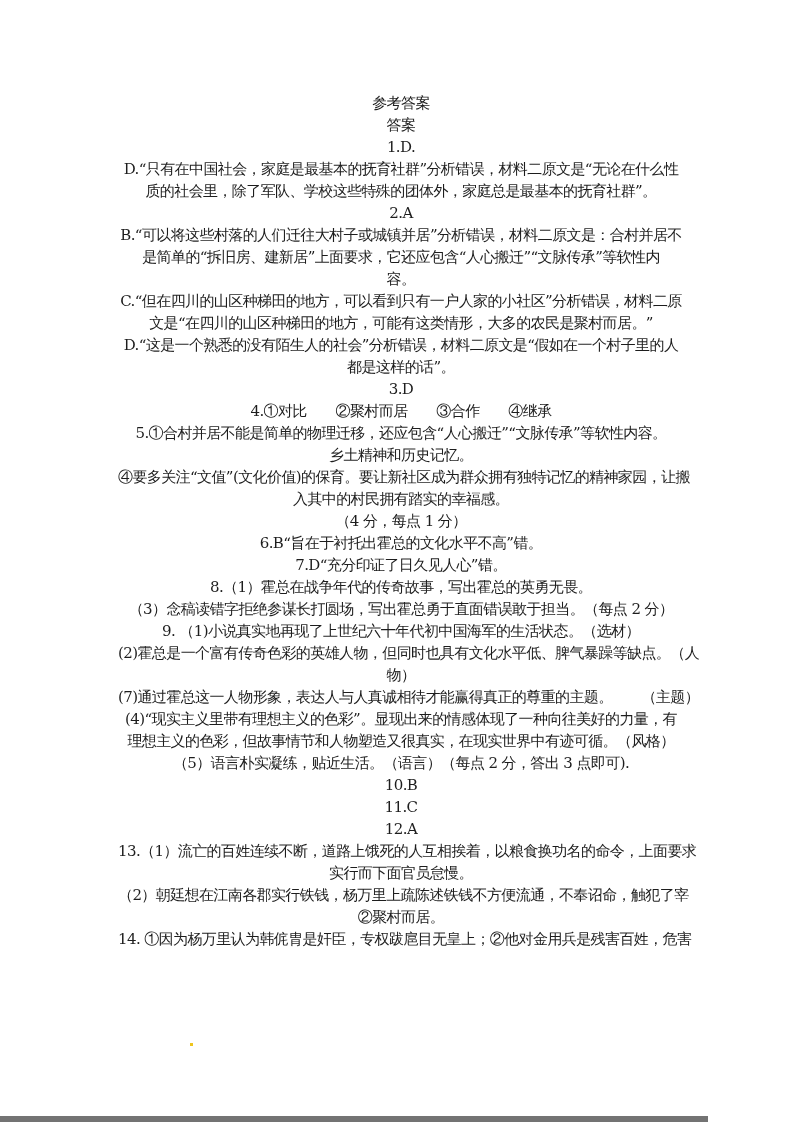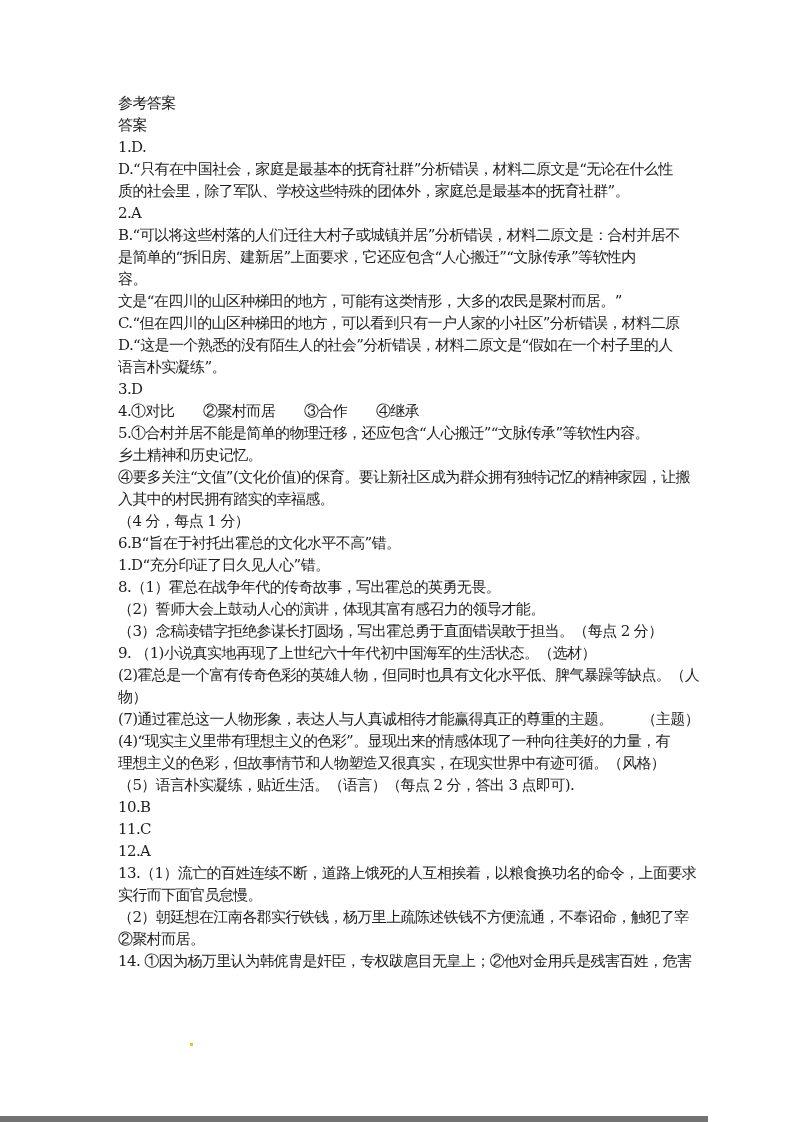--- a/index.html
+++ b/index.html
@@ -7,20 +7,21 @@
     padding: 0;
     background: #ffffff;
   }
   .page {
     position: relative;
     width: 708px;
     height: 1122px;
     background: #ffffff;
     overflow: hidden;
     font-family: "DejaVu Serif", "Liberation Serif", serif;
+    text-align: center;
   }
   .content {
     position: absolute;
     left: 118px;
     top: 92px;
     width: 566px;
     color: #1d1d1d;
     font-size: 15px;
     line-height: 22px;
   }
@@ -53,35 +54,34 @@
   <div class="content" style="color: rgb(29, 29, 29);">
       <div class="line">参考答案</div>
       <div class="line">答案</div>
       <div class="line">1.D.</div>
       <div class="line">D.“只有在中国社会，家庭是最基本的抚育社群”分析错误，材料二原文是“无论在什么性</div>
       <div class="line">质的社会里，除了军队、学校这些特殊的团体外，家庭总是最基本的抚育社群”。</div>
       <div class="line">2.A</div>
       <div class="line">B.“可以将这些村落的人们迁往大村子或城镇并居”分析错误，材料二原文是：合村并居不</div>
       <div class="line">是简单的“拆旧房、建新居”上面要求，它还应包含“人心搬迁”“文脉传承”等软性内</div>
       <div class="line">容。</div>
+      <div class="line">C.“但在四川的山区种梯田的地方，可以看到只有一户人家的小社区”分析错误，材料二原</div>
       <div class="line">文是“在四川的山区种梯田的地方，可能有这类情形，大多的农民是聚村而居。”</div>
-      <div class="line">C.“但在四川的山区种梯田的地方，可以看到只有一户人家的小社区”分析错误，材料二原</div>
       <div class="line">D.“这是一个熟悉的没有陌生人的社会”分析错误，材料二原文是“假如在一个村子里的人</div>
-      <div class="line">语言朴实凝练”。</div>
+      <div class="line">都是这样的话”。</div>
       <div class="line">3.D</div>
       <div class="line">4.①对比　　②聚村而居　　③合作　　④继承</div>
       <div class="line">5.①合村并居不能是简单的物理迁移，还应包含“人心搬迁”“文脉传承”等软性内容。</div>
       <div class="line">乡土精神和历史记忆。</div>
       <div class="line">④要多关注“文值”(文化价值)的保育。要让新社区成为群众拥有独特记忆的精神家园，让搬</div>
       <div class="line">入其中的村民拥有踏实的幸福感。</div>
       <div class="line">（4 分，每点 1 分）</div>
       <div class="line">6.B“旨在于衬托出霍总的文化水平不高”错。</div>
-      <div class="line">1.D“充分印证了日久见人心”错。</div>
+      <div class="line">7.D“充分印证了日久见人心”错。</div>
       <div class="line">8.（1）霍总在战争年代的传奇故事，写出霍总的英勇无畏。</div>
-      <div class="line">（2）誓师大会上鼓动人心的演讲，体现其富有感召力的领导才能。</div>
       <div class="line">（3）念稿读错字拒绝参谋长打圆场，写出霍总勇于直面错误敢于担当。（每点 2 分）</div>
       <div class="line">9. （1)小说真实地再现了上世纪六十年代初中国海军的生活状态。（选材）</div>
       <div class="line">(2)霍总是一个富有传奇色彩的英雄人物，但同时也具有文化水平低、脾气暴躁等缺点。（人</div>
       <div class="line">物）</div>
       <div class="line">(7)通过霍总这一人物形象，表达人与人真诚相待才能赢得真正的尊重的主题。　　（主题）</div>
       <div class="line">(4)“现实主义里带有理想主义的色彩”。显现出来的情感体现了一种向往美好的力量，有</div>
       <div class="line">理想主义的色彩，但故事情节和人物塑造又很真实，在现实世界中有迹可循。（风格）</div>
       <div class="line">（5）语言朴实凝练，贴近生活。（语言）（每点 2 分，答出 3 点即可).</div>
       <div class="line">10.B</div>
       <div class="line">11.C</div>

